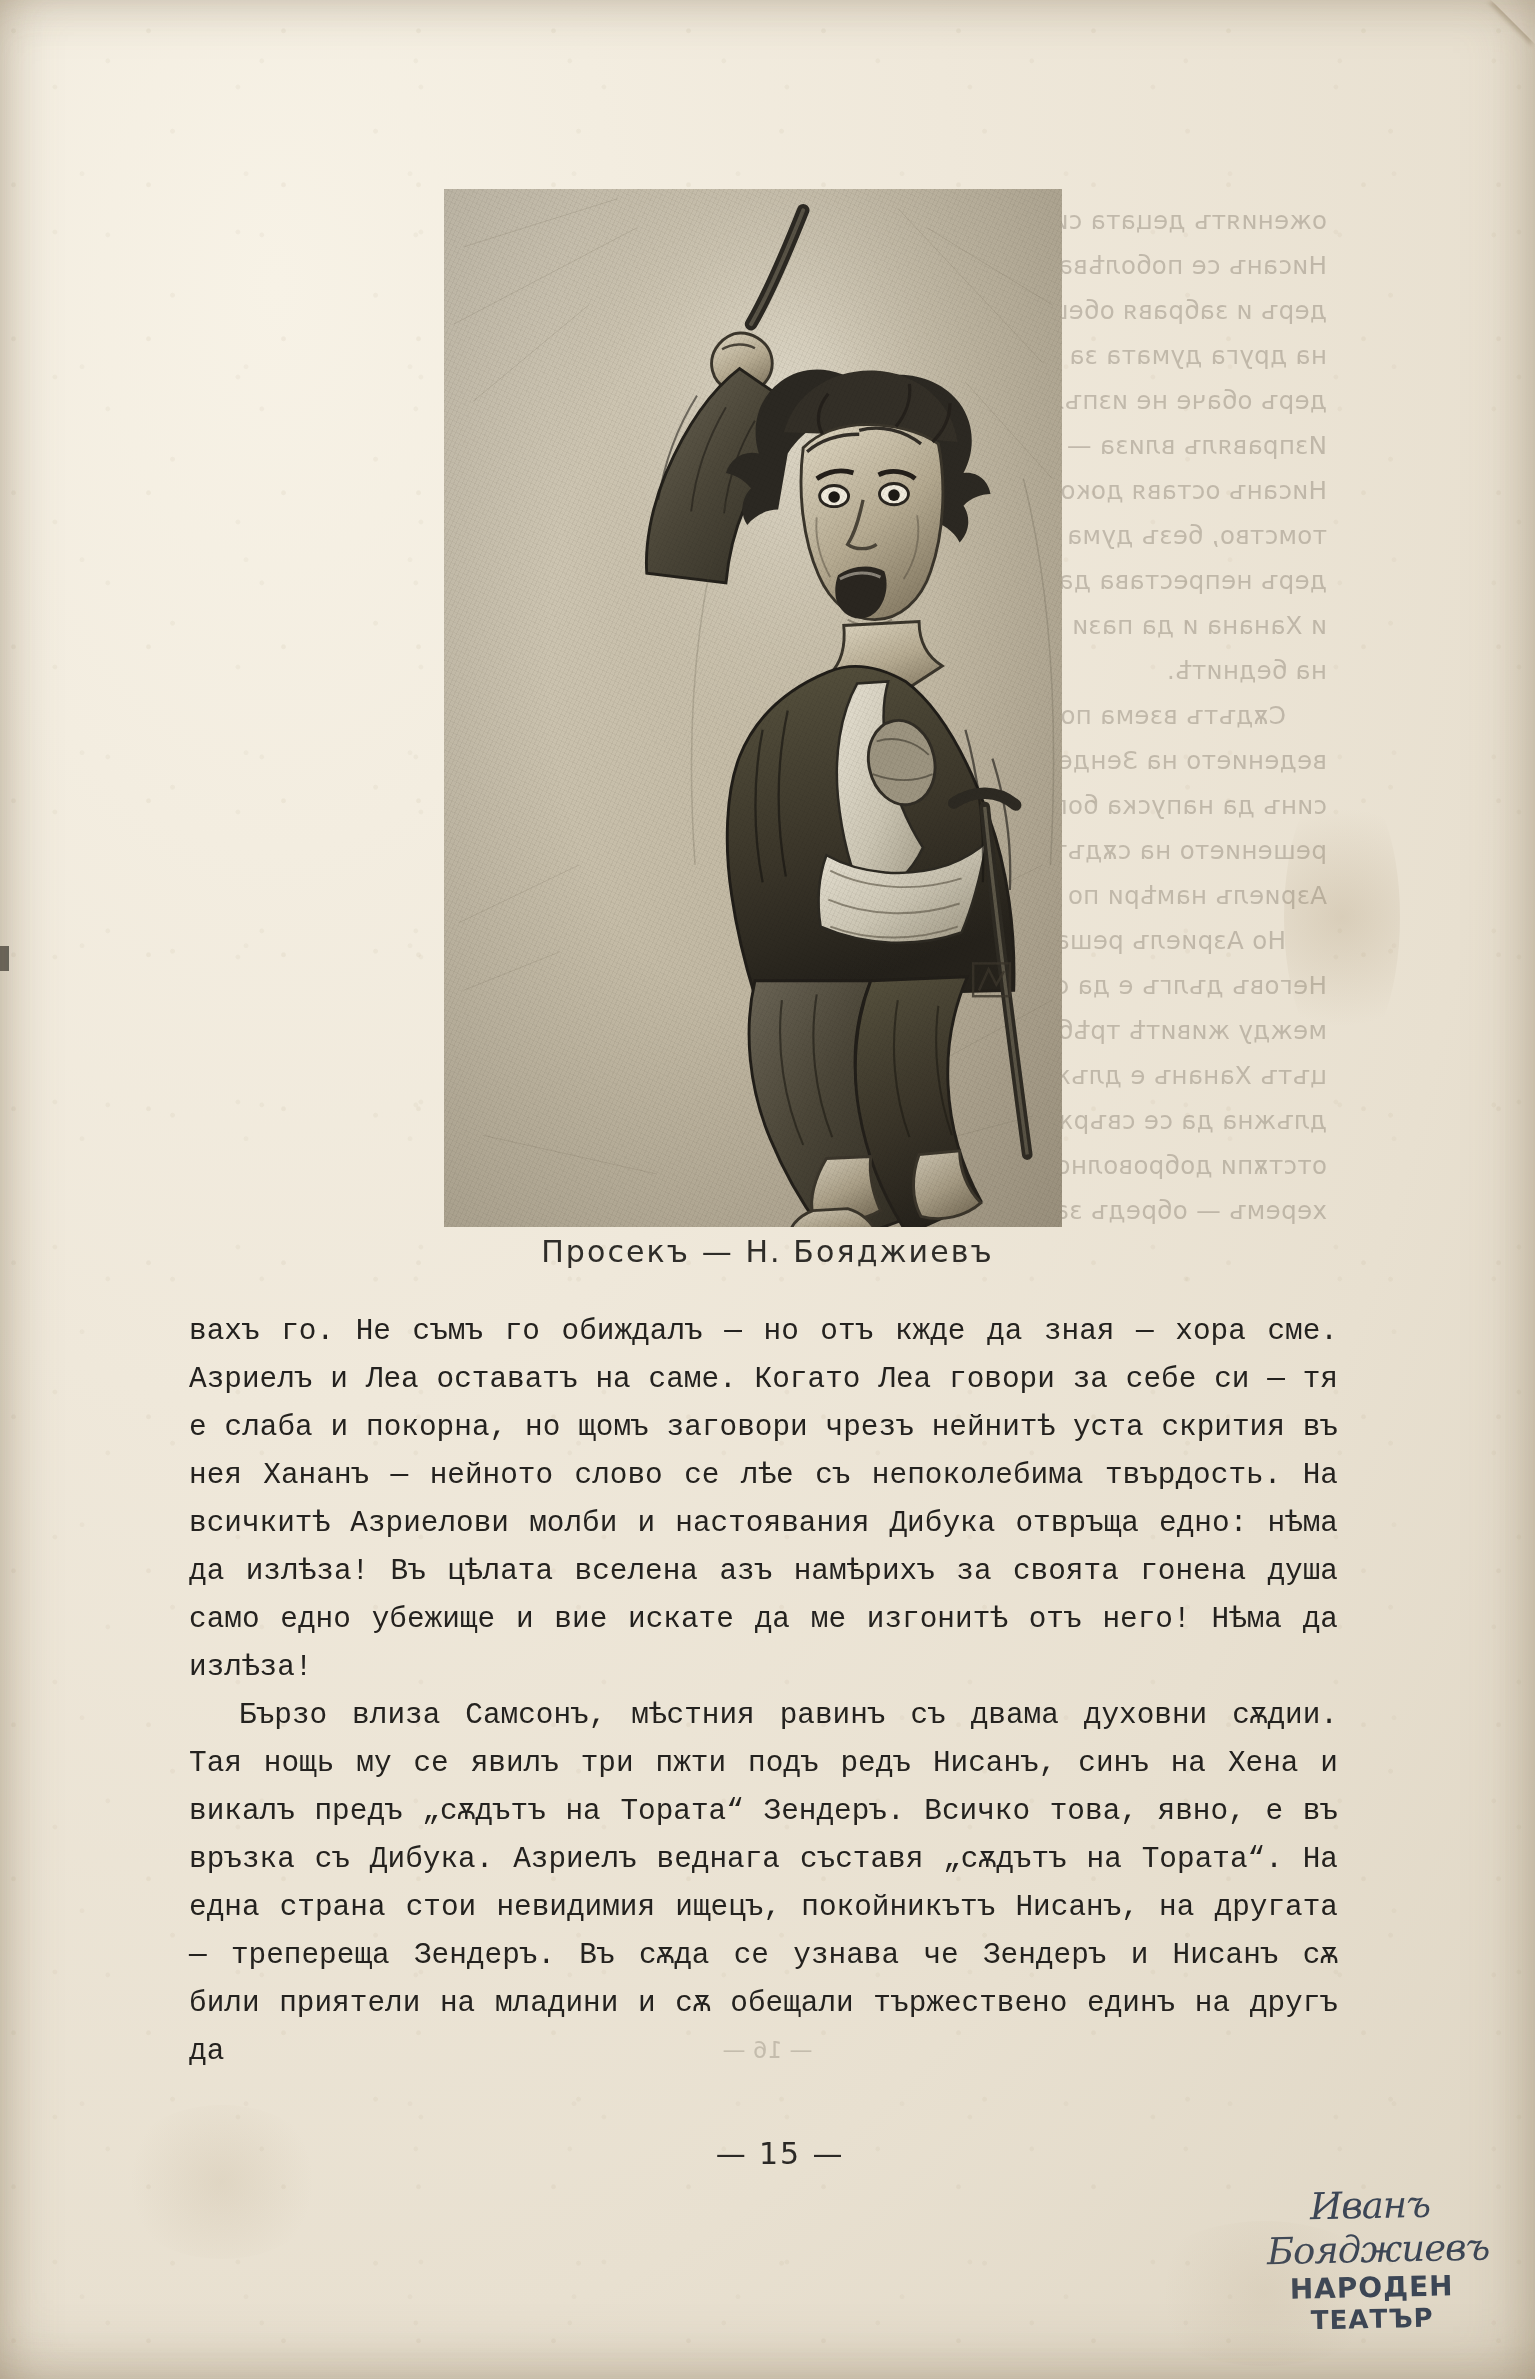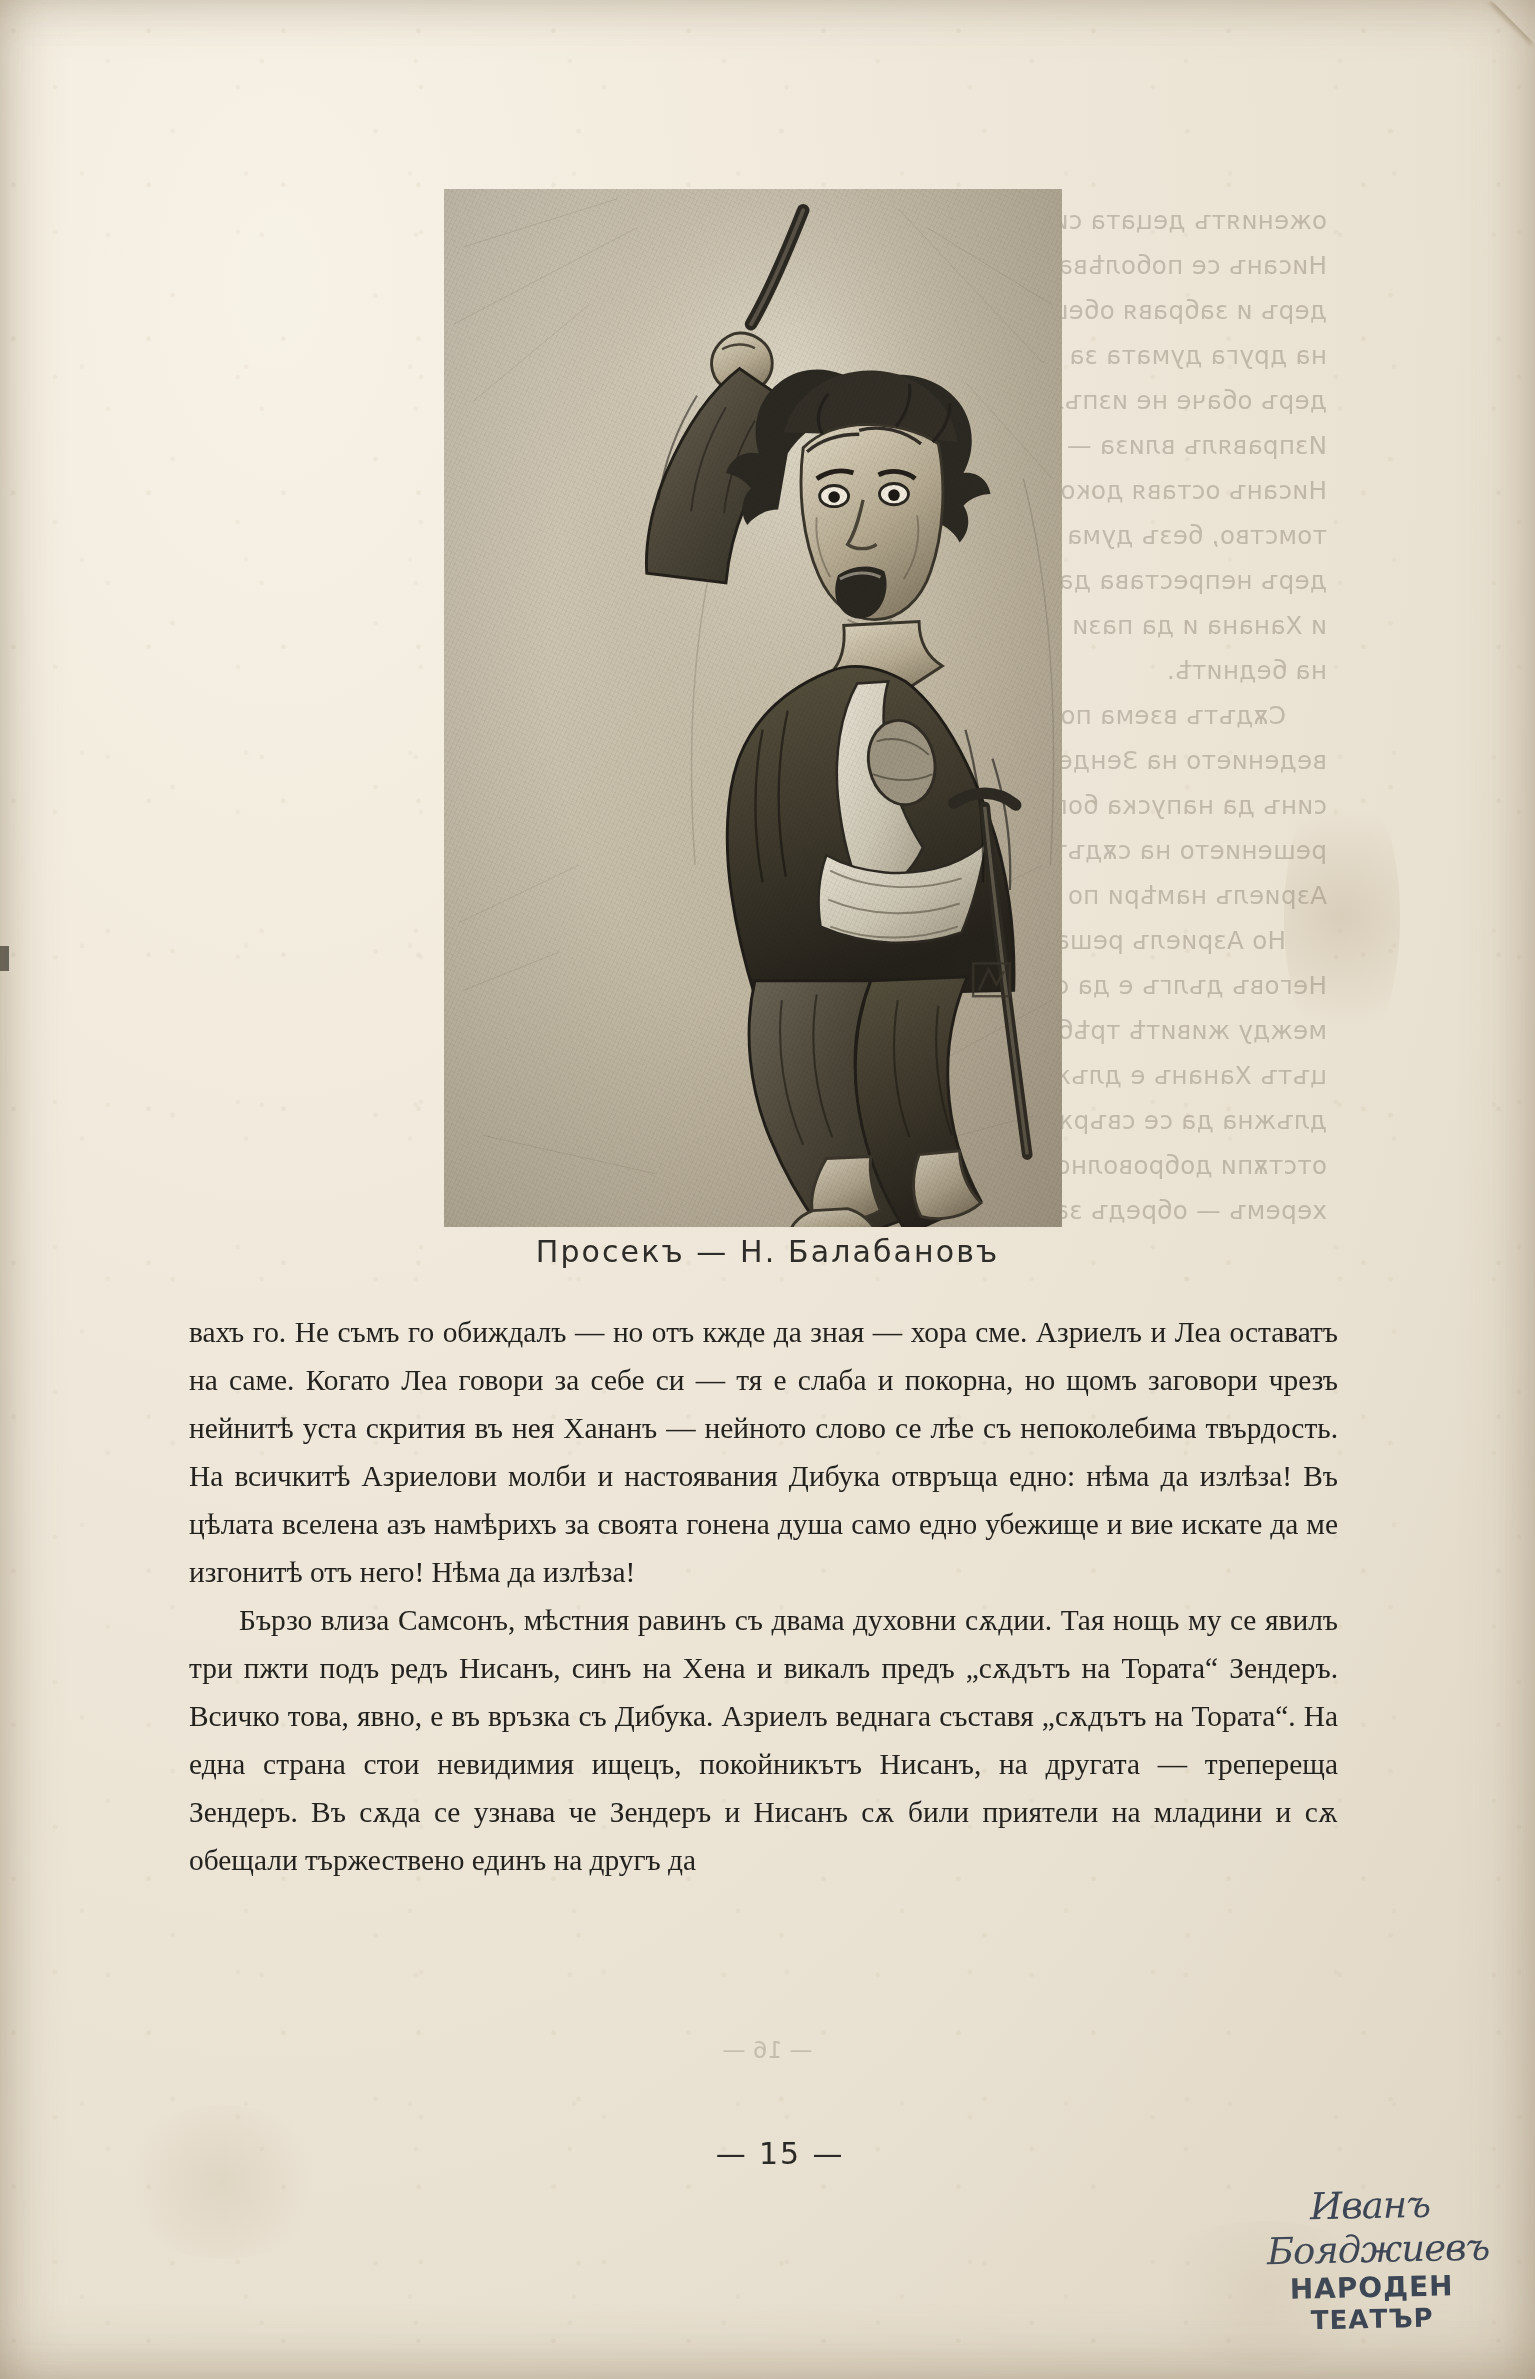--- a/index.html
+++ b/index.html
@@ -122,21 +122,21 @@
     font-size: 30px;
     letter-spacing: 2.1px;
     color: #2f2d29;
   }
 
   .body-text {
     position: absolute;
     left: 189px;
     top: 1308px;
     width: 1149px;
-    font-family: Liberation Serif, serif;
+    font-family: Liberation Mono, monospace;
     font-size: 29.4px;
     line-height: 48px;
     color: #24221f;
     text-align: justify;
     text-justify: inter-word;
   }
   .body-text p { margin: 0; }
   .body-text p + p { text-indent: 50px; }
 
   .folio {
@@ -367,21 +367,21 @@
 
       <g stroke="#4a4437" stroke-width="1.6" opacity=".2" fill="none">
         <path d="M300 300 C260 420 250 560 260 700"></path>
         <path d="M600 300 C630 420 636 560 628 700"></path>
       </g>
     </svg>
     <div class="fig-grain"></div>
     <div class="fig-vignette"></div>
   </div>
 
-  <div class="caption">Просекъ — Н. Балабановъ</div>
+  <div class="caption">Просекъ — Н. Бояджиевъ</div>
 
   <div class="body-text">
     <p>вахъ го. Не съмъ го обиждалъ — но отъ кжде да зная — хора сме. Азриелъ и Леа оставатъ на саме. Когато Леа говори за себе си — тя е слаба и покорна, но щомъ заговори чрезъ нейнитѣ уста скрития въ нея Хананъ — нейното слово се лѣе съ непоколебима твърдость. На всичкитѣ Азриелови молби и настоявания Дибука отвръща едно: нѣма да излѣза! Въ цѣлата вселена азъ намѣрихъ за своята гонена душа само едно убежище и вие искате да ме изгонитѣ отъ него! Нѣма да излѣза!</p>
     <p>Бързо влиза Самсонъ, мѣстния равинъ съ двама духовни сѫдии. Тая нощь му се явилъ три пжти подъ редъ Нисанъ, синъ на Хена и викалъ предъ „сѫдътъ на Тората“ Зендеръ. Всичко това, явно, е въ връзка съ Дибука. Азриелъ веднага съставя „сѫдътъ на Тората“. На една страна стои невидимия ищецъ, покойникътъ Нисанъ, на другата — трепереща Зендеръ. Въ сѫда се узнава че Зендеръ и Нисанъ сѫ били приятели на младини и сѫ обещали тържествено единъ на другъ да</p>
   </div>
 
   <div class="folio">— 15 —</div>
 
   <div class="stamp">
     <div class="script">Иванъ Бояджиевъ</div>

